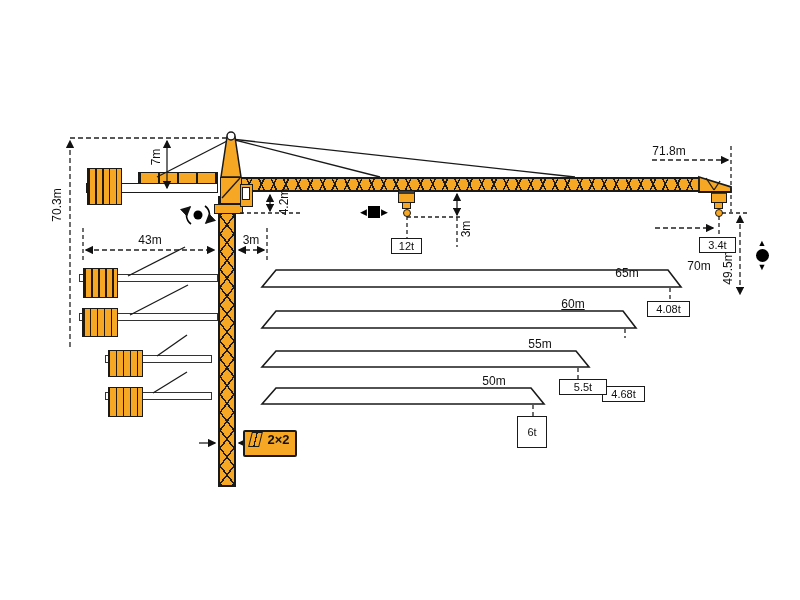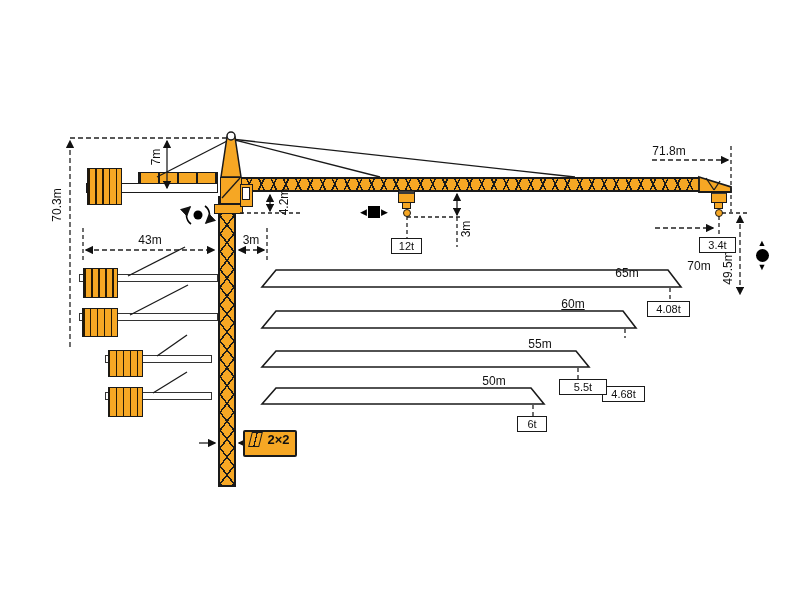--- a/index.html
+++ b/index.html
@@ -171,21 +171,21 @@
   <div class="ldbox" style="left:391px;top:238px;width:31px;height:16px;">12t</div>
   <div class="ldbox" style="left:699px;top:237px;width:37px;height:16px;">3.4t</div>
 
   <div class="dim" style="left:610px;top:266px;width:34px;height:14px;">65m</div>
   <div class="ldbox" style="left:647px;top:301px;width:43px;height:16px;">4.08t</div>
   <div class="dim" style="left:556px;top:297px;width:34px;height:14px;text-decoration:underline;">60m</div>
   <div class="ldbox" style="left:602px;top:338px;width:43px;height:16px;margin-top:48px;">4.68t</div>
   <div class="dim" style="left:523px;top:337px;width:34px;height:14px;">55m</div>
   <div class="ldbox" style="left:559px;top:379px;width:48px;height:16px;">5.5t</div>
   <div class="dim" style="left:477px;top:374px;width:34px;height:14px;">50m</div>
-  <div class="ldbox" style="left:517px;top:416px;width:30px;height:16px;">6t</div>
+  <div class="ldbox" style="left:517px;top:416px;width:30px;height:32px;">6t</div>
 
   <div class="abs mast-box">
     <span class="mast-glyph"></span>
     <span>2×2</span>
   </div>
 
   <div class="abs tr-icon">
     <span>◀</span>
     <span class="tr-sq"></span>
     <span>▶</span>

